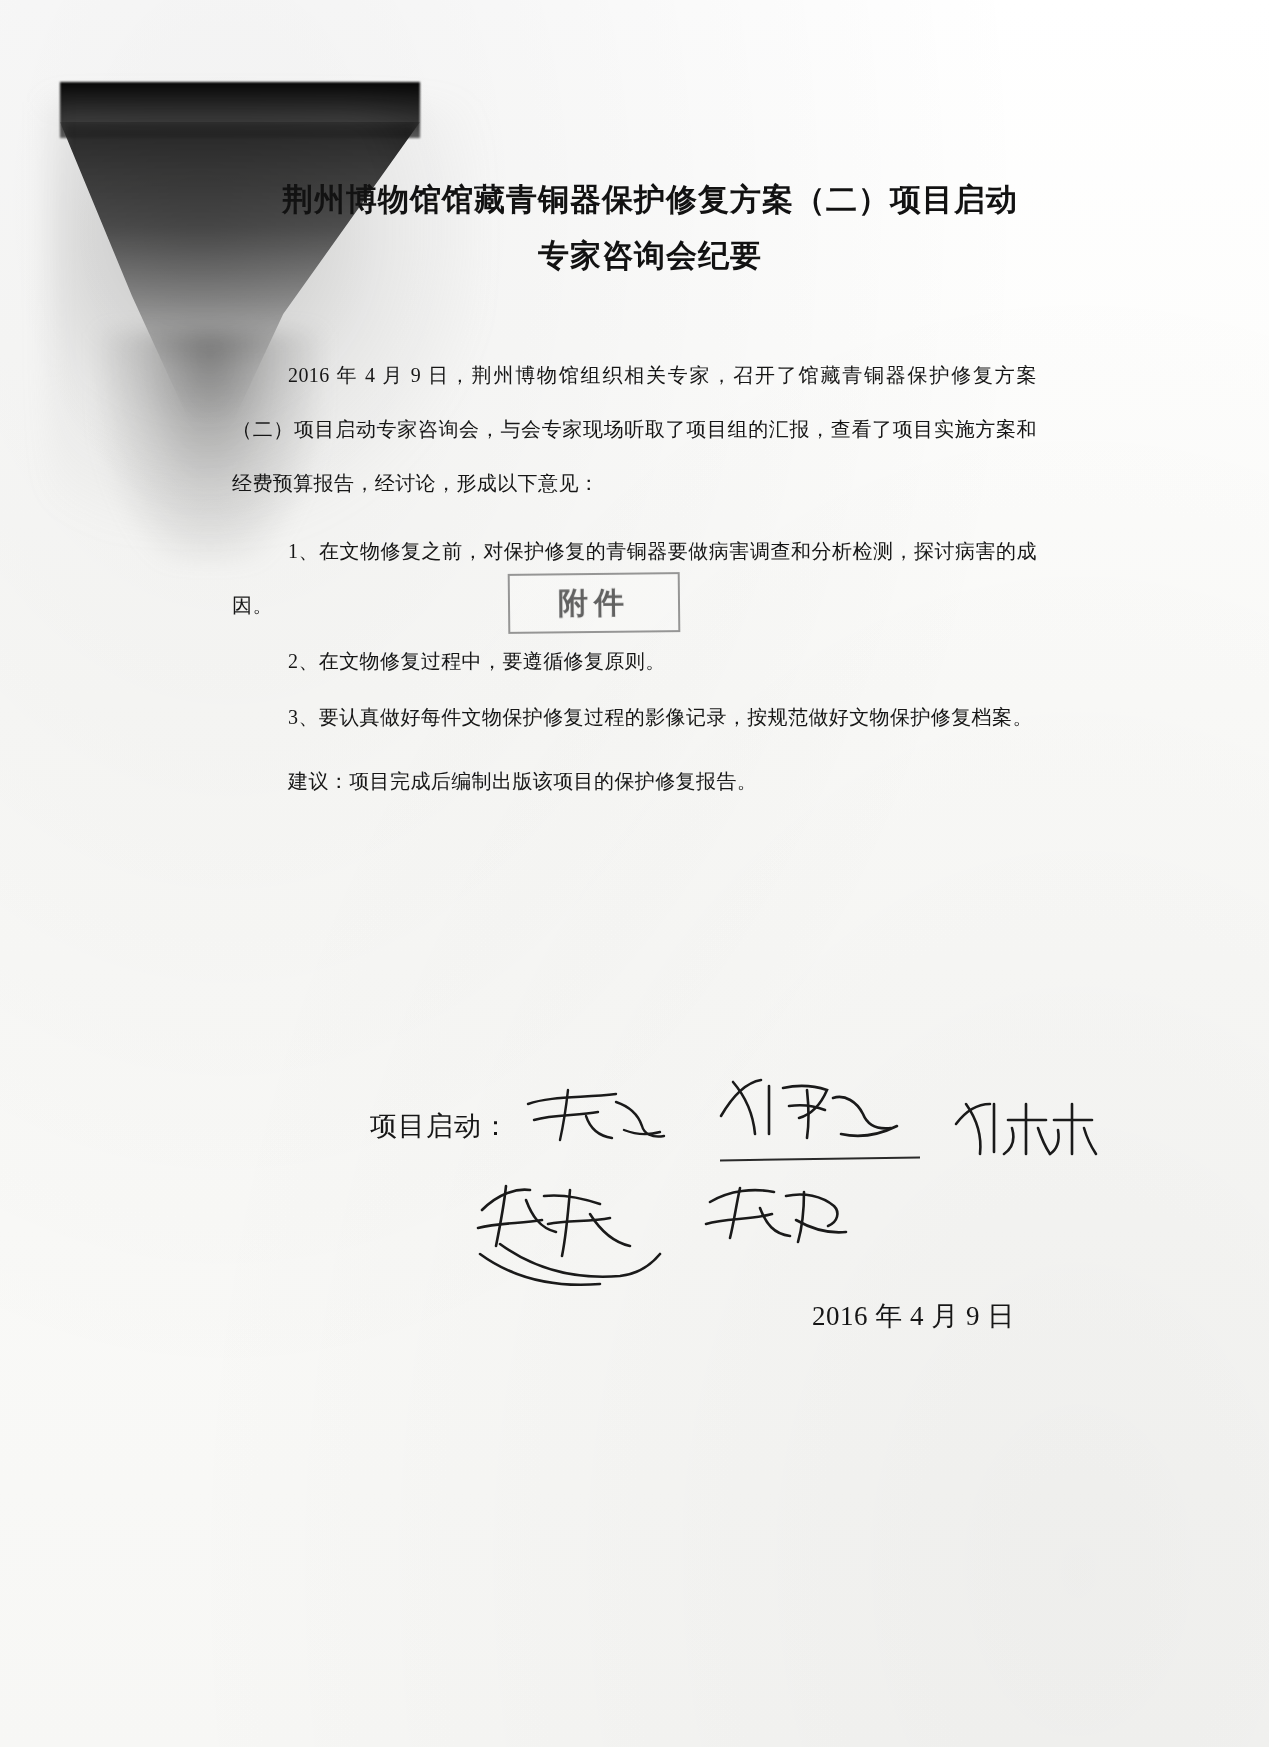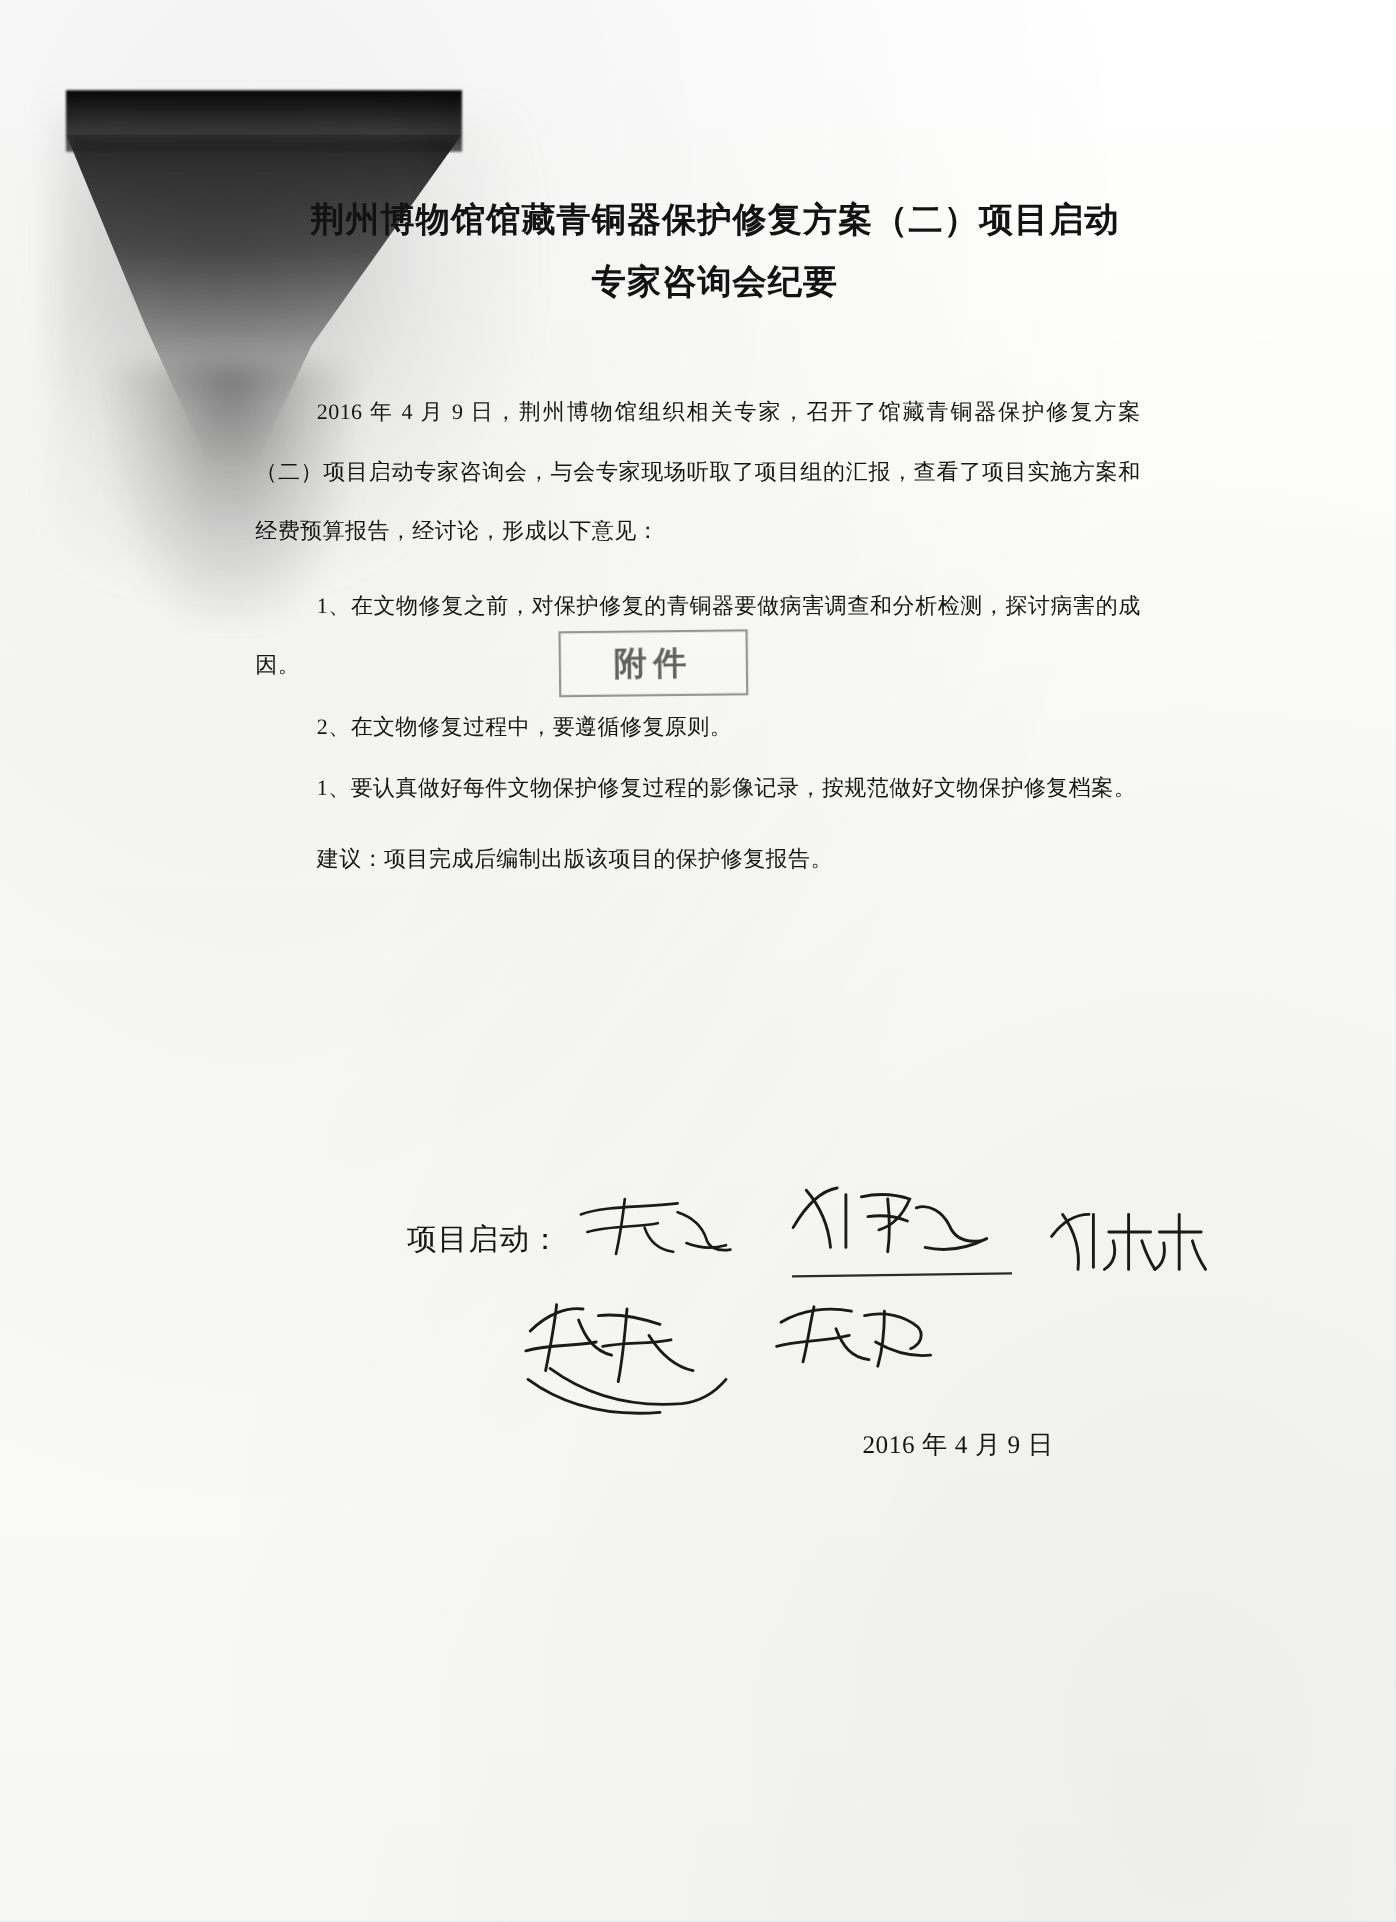--- a/index.html
+++ b/index.html
@@ -13,21 +13,21 @@
     position: relative;
     overflow: hidden;
     font-family: "Liberation Serif", "DejaVu Serif", serif;
     color: #1b1b1b;
   }
 
   
   .page {
     position: absolute;
     inset: 0;
-    background: #7dd3fc;
+    background: #fef9c3;
   }
   .paper-tint {
     position: absolute;
     inset: 0;
     background:
       radial-gradient(ellipse at 18% 12%, rgba(0,0,0,0.05), rgba(0,0,0,0) 55%),
       radial-gradient(ellipse at 85% 90%, rgba(0,0,0,0.04), rgba(0,0,0,0) 60%),
       linear-gradient(180deg, #ffffff 0%, #fbfbf9 40%, #f7f7f5 100%);
     pointer-events: none;
   }
@@ -185,23 +185,23 @@
     left: 720px;
     top: 1158px;
     width: 200px;
     height: 0;
     border-bottom: 2px solid #2a2a2a;
     transform: rotate(-0.8deg);
   }
 
   .date {
     position: absolute;
-    left: 784px;
+    left: 812px;
     top: 1298px;
-    font-size: 23px;
+    font-size: 27px;
     color: #161616;
     letter-spacing: 0.5px;
   }
 </style>
 </head>
 <body>
 
 <div class="page">
   <div class="paper-tint"></div>
 
@@ -218,21 +218,21 @@
       <div class="title-line">荆州博物馆馆藏青铜器保护修复方案（二）项目启动</div>
       <div class="title-line second">专家咨询会纪要</div>
     </div>
 
     <div class="body-block">
       <p class="para indent">2016 年 4 月 9 日，荆州博物馆组织相关专家，召开了馆藏青铜器保护修复方案（二）项目启动专家咨询会，与会专家现场听取了项目组的汇报，查看了项目实施方案和经费预算报告，经讨论，形成以下意见：</p>
 
       <div class="items">
         <p class="item">1、在文物修复之前，对保护修复的青铜器要做病害调查和分析检测，探讨病害的成因。</p>
         <p class="item">2、在文物修复过程中，要遵循修复原则。</p>
-        <p class="item">1、要认真做好每件文物保护修复过程的影像记录，按规范做好文物保护修复档案。</p>
+        <p class="item">3、要认真做好每件文物保护修复过程的影像记录，按规范做好文物保护修复档案。</p>
       </div>
 
       <p class="advice">建议：项目完成后编制出版该项目的保护修复报告。</p>
     </div>
 
     <div class="stamp">附件</div>
 
     <div class="sign-label">项目启动：</div>
 
     <div class="sig sig-1">

